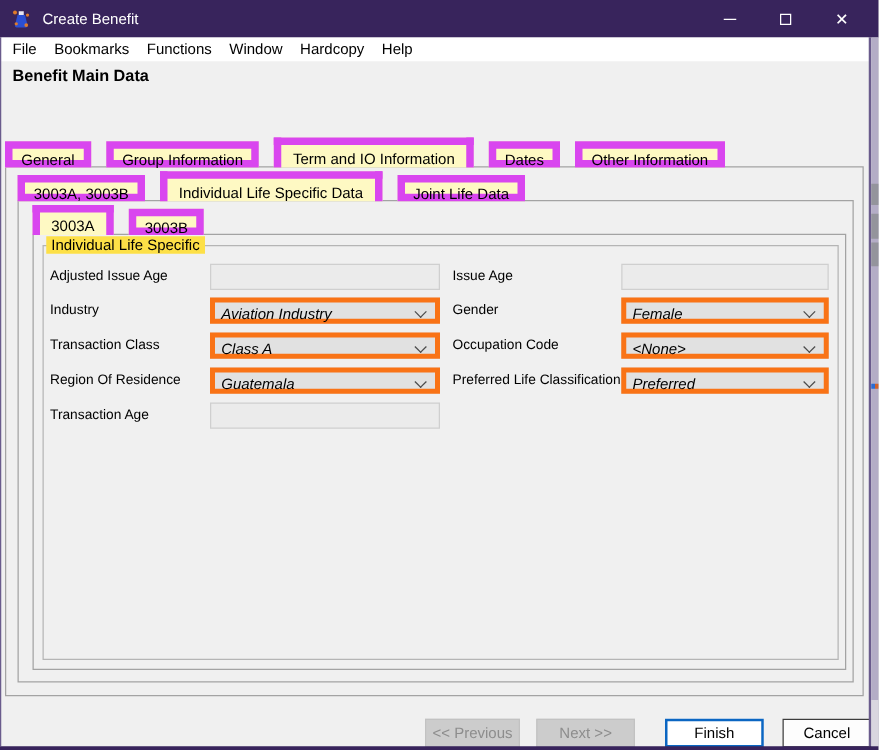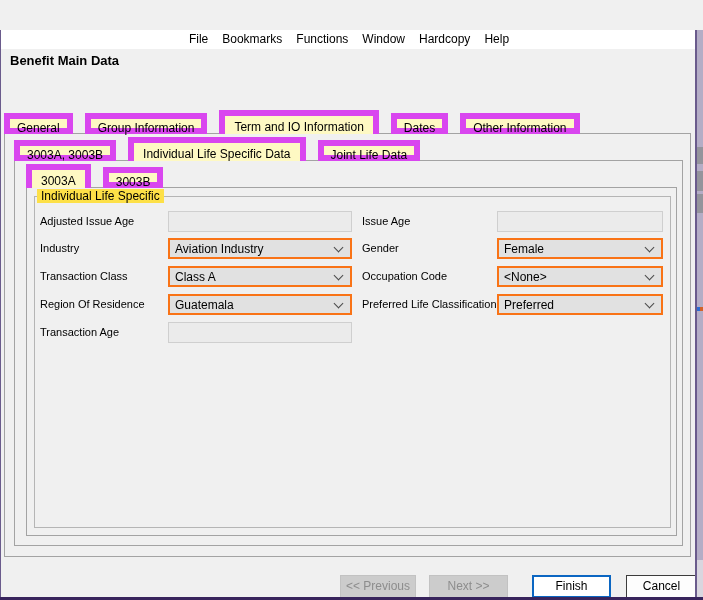--- a/index.html
+++ b/index.html
@@ -16,21 +16,21 @@
   .titlebar .app-icon { margin-left:9px; width:16px; height:16px; flex:0 0 16px; }
   .titlebar .title { color:#ffffff; font-size:12px; margin-left:9px; }
   .caption-btns { position:absolute; right:7px; top:0; height:30px; display:flex; }
   .caption-btn { width:45px; height:30px; display:flex; align-items:center; justify-content:center; color:#ffffff; cursor:default; }
   .glyph-min { width:10px; height:1px; background:#fff; display:block; }
   .glyph-max { width:9px; height:9px; border:1px solid #fff; display:block; }
   .glyph-close { font-size:13px; line-height:13px; }
 
   
   .menubar { position:absolute; left:1px; top:30px; width:694px; height:19px;
-    background:#ffffff; display:flex; align-items:center; padding-left:2px;justify-content:center; }
+    background:#ffffff; display:flex; align-items:center; padding-left:2px; }
   .menu-item { padding:0 7px; height:19px; line-height:19px; }
 
   
   .heading { position:absolute; left:10px; top:53px; font-weight:bold; font-size:13px; }
 
   
   .win-border-left { position:absolute; left:0; top:30px; width:1px; height:567px; background:#6a5b8c; }
   .win-border-right { position:absolute; left:695px; top:30px; width:2px; height:567px; background:#6a5b8c; }
   .win-border-bottom { position:absolute; left:0; top:597px; width:703px; height:3px; background:#38245c; }
   .sliver { position:absolute; left:697px; top:30px; width:6px; height:567px; background:#b4adc6; }
@@ -57,21 +57,21 @@
   .groupbox { position:absolute; left:34px; top:196px; width:637px; height:332px;
     border:1px solid #b5b5b5; z-index:4; }
   .groupbox-legend { position:absolute; left:2px; top:-8px; background:#fde047;
     padding:0 4px; font-size:12px; }
 
   
   .form-layer { position:absolute; left:0; top:0; width:703px; height:600px; z-index:5; pointer-events:none; }
   .form-layer > * { pointer-events:auto; }
   .f-label { position:absolute; font-size:11px; white-space:nowrap; }
   .textbox { position:absolute; height:21px; background:#ebebeb; border:1px solid #cfcfcf; }
-  .combo { position:absolute; height:21px; background:#e1e1e1; border:2px solid #f97316; }
+  .combo { position:absolute; height:21px; background:#e1e1e1; border:4px solid #f97316;font-style:italic; }
   .combo-text { position:absolute; left:5px; top:0; line-height:19px; font-size:12px; white-space:nowrap; }
   .combo-chevron { position:absolute; right:8px; top:5px; width:7px; height:7px;
     border-right:1px solid #4a4a4a; border-bottom:1px solid #4a4a4a;
     transform:rotate(45deg); transform-origin:center; margin-top:-1px; }
 
   .w-left  { left:168px; width:184px; }
   .w-right { left:497px; width:166px; }
   .lx-left  { left:40px; }
   .lx-right { left:362px; }
 
@@ -82,20 +82,42 @@
   .btn-finish { left:532px; width:79px; background:#ffffff; border:2px solid #0b66c2; line-height:19px; }
   .btn-cancel { left:626px; width:71px; background:#fdfdfd; border:1px solid #3c3c3c; line-height:21px; }
   .btn-prev { left:340px; width:76px; }
   .btn-next { left:429px; width:79px; }
 </style>
 </head>
 <body>
 
 <div class="screen">
 
+  <div class="titlebar">
+    <svg class="app-icon" viewBox="0 0 16 16">
+      <rect x="6" y="2" width="4" height="3" fill="#e8e6f2"></rect>
+      <path d="M5 5 h6 l2 8 a1.5 1.5 0 0 1 -1.5 2 h-7 a1.5 1.5 0 0 1 -1.5 -2 z" fill="#2b4fd4"></path>
+      <circle cx="3" cy="3" r="1.6" fill="#e07b2a"></circle>
+      <circle cx="13" cy="5" r="1.3" fill="#e07b2a"></circle>
+      <circle cx="4" cy="12" r="1.3" fill="#e07b2a"></circle>
+      <circle cx="12" cy="13" r="1.5" fill="#e07b2a"></circle>
+    </svg>
+    <span class="title">Create Benefit</span>
+    <div class="caption-btns">
+      <div class="caption-btn">
+          <span class="glyph-min"></span>
+        </div>
+      <div class="caption-btn">
+          <span class="glyph-max"></span>
+        </div>
+      <div class="caption-btn">
+          <span class="glyph-close">✕</span>
+        </div>
+    </div>
+  </div>
 
   <div class="menubar">
     <span class="menu-item">File</span>
     <span class="menu-item">Bookmarks</span>
     <span class="menu-item">Functions</span>
     <span class="menu-item">Window</span>
     <span class="menu-item">Hardcopy</span>
     <span class="menu-item">Help</span>
   </div>
 

